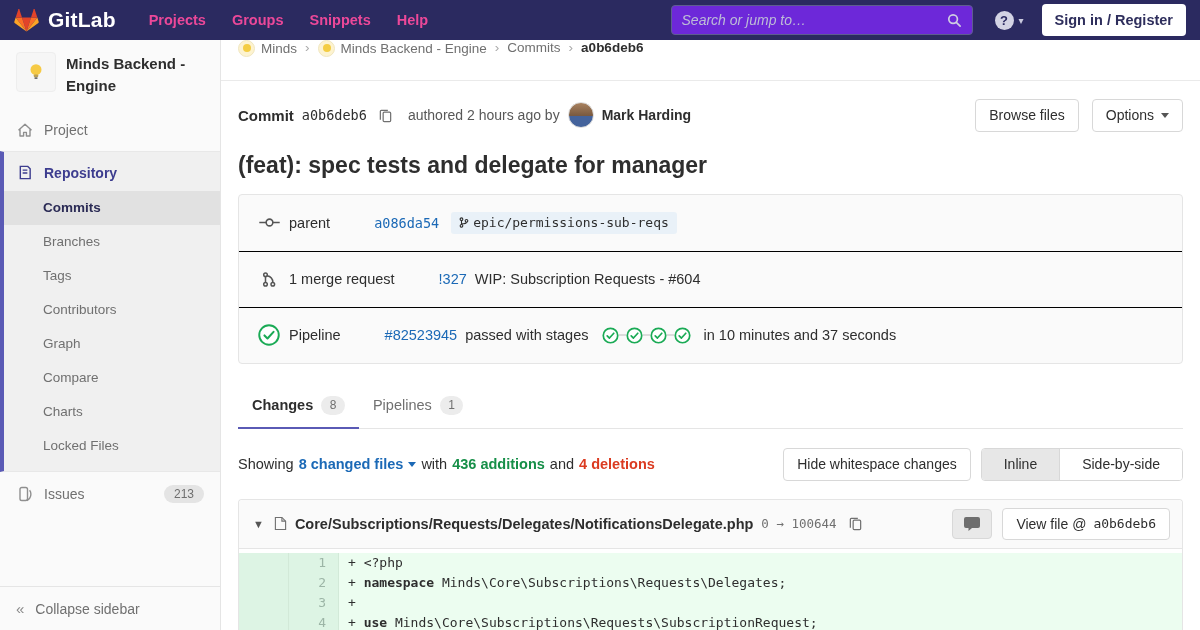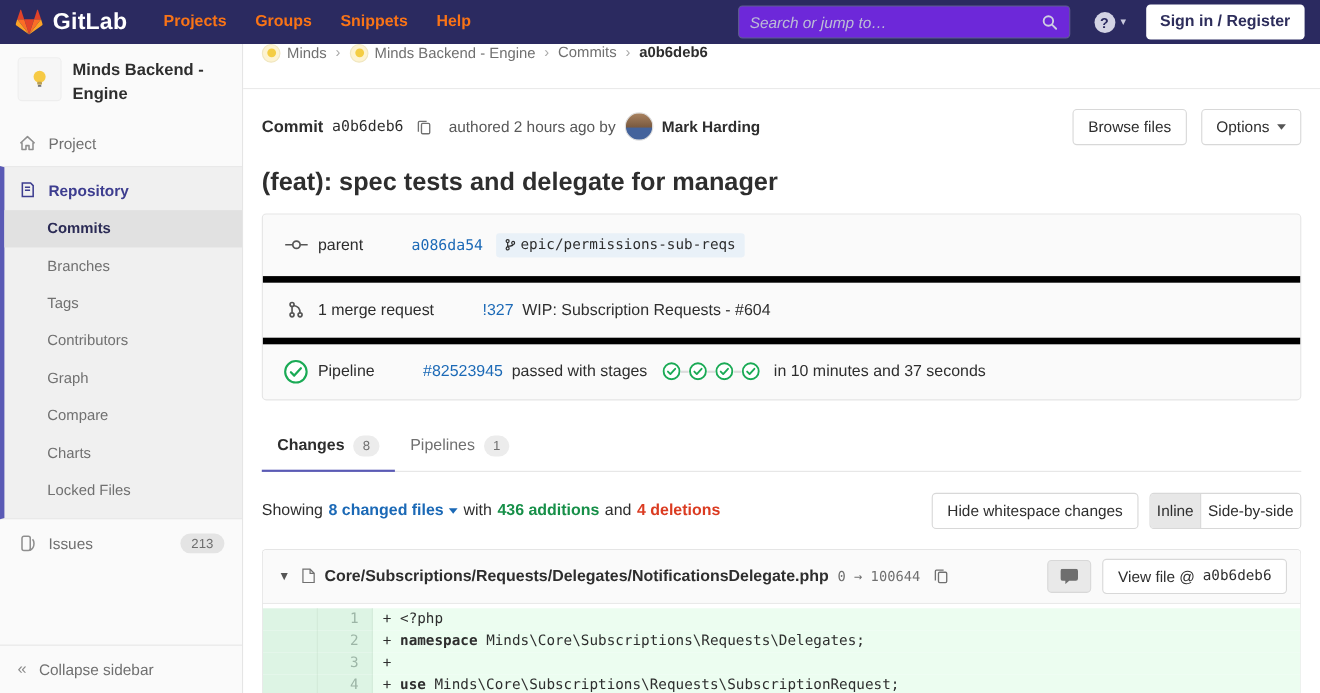--- a/index.html
+++ b/index.html
@@ -9,21 +9,21 @@
     background:#fff; color:#2e2e2e;
     font-family:"Liberation Sans","DejaVu Sans",sans-serif; font-size:14px;
   }
   .mono { font-family:"DejaVu Sans Mono","Liberation Mono",monospace; }
 
   
   .navbar { height:40px; background:#2b2a60; display:flex; align-items:center; padding:0 14px; }
   .brand { display:flex; align-items:center; gap:9px; margin-right:20px; cursor:pointer; }
   .brand-text { color:#fff; font-size:21px; font-weight:bold; letter-spacing:.2px; }
   .nav-links { display:flex; align-items:center; }
-  .nav-link { color:#f97316; font-size:14.5px; font-weight:bold; padding:8px 13px; border-radius:4px; cursor:pointer; }
+  .nav-link { color:#ec4899; font-size:14.5px; font-weight:bold; padding:8px 13px; border-radius:4px; cursor:pointer; }
   .nav-spacer { flex:1; }
   .searchbox { width:302px; height:30px; background:#6d28d9; border:1px solid #5e5d90; border-radius:4px;
     display:flex; align-items:center; padding:0 10px; margin-right:22px; cursor:text;font-style:italic; }
   .search-placeholder { color:#bdbdd6; font-size:14px; flex:1; }
   .help-wrap { display:flex; align-items:center; gap:5px; margin-right:18px; cursor:pointer; }
   .help-circle { width:19px; height:19px; border-radius:50%; background:#d3d3e4; color:#2b2a60;
     font-weight:bold; font-size:13px; display:flex; align-items:center; justify-content:center; }
   .nav-chevron { color:#c9c9de; font-size:10px; }
   .signin { background:#fff; color:#2e2e5c; font-weight:bold; font-size:14.5px; border:0; border-radius:4px;
     padding:8px 13px; cursor:pointer; font-family:inherit; }
@@ -69,21 +69,21 @@
   .author-avatar { width:26px; height:26px; border-radius:50%; flex-shrink:0;
     background:linear-gradient(180deg,#a9825f 0%,#7a5a40 52%,#44639c 56%); border:1px solid #ddd; }
   .author-name { font-weight:bold; }
   .commit-actions { margin-left:auto; display:flex; gap:13px; }
   .btn { background:#fff; border:1px solid #d8d8d8; border-radius:4px; padding:7px 13px; font-size:14px;
     color:#2e2e2e; cursor:pointer; font-family:inherit; display:inline-flex; align-items:center; gap:7px; line-height:1.2; }
   .caret { display:inline-block; width:0; height:0; border-left:4px solid transparent; border-right:4px solid transparent; border-top:5px solid #555; }
   .commit-title { font-size:23px; font-weight:bold; margin:11px 0 15px; color:#2e2e2e; }
 
   .info-box { border:1px solid #e5e5e5; border-radius:4px; background:#fafafa; margin-bottom:19px; }
-  .info-row { display:flex; align-items:center; gap:8px; padding:0 18px; height:56px; font-size:14.5px; border-top:6px solid #000000; }
+  .info-row { display:flex; align-items:center; gap:8px; padding:0 18px; height:56px; font-size:14.5px; border-top:1px solid #000000; }
   .info-row:first-child { border-top:0; }
   .info-row .row-icon { width:24px; display:flex; justify-content:center; flex-shrink:0; }
   .link { color:#1b69b6; cursor:pointer; text-decoration:none;margin-left:36px; }
   .ref-tag { background:#e9f1f8; border-radius:3px; padding:3.5px 8px; font-size:13px; display:inline-flex;
     align-items:center; gap:4px; color:#2e2e2e; cursor:pointer; margin-left:4px; }
   .stages { display:flex; align-items:center; margin:0 5px; }
   .stage { display:flex; align-items:center; cursor:pointer; }
   .stage + .stage::before { content:""; width:7px; height:2px; background:#dcdcdc; display:block; }
 
   .tabs { display:flex; border-bottom:1px solid #e5e5e5; }
@@ -93,21 +93,21 @@
   .badge { background:#ececec; color:#707070; font-size:12px; font-weight:normal; padding:2.5px 8.5px; border-radius:10px; }
 
   .summary-row { display:flex; align-items:center; padding:19px 0 18px; font-size:14.5px; }
   .summary-text { display:flex; align-items:center; gap:5px; flex-wrap:nowrap; }
   .green { color:#168f48; font-weight:bold; }
   .red { color:#db3b21; font-weight:bold; }
   .blue-bold { color:#1b69b6; font-weight:bold; display:inline-flex; align-items:center; gap:5px; cursor:pointer; }
   .caret.blue { border-top-color:#1b69b6; }
   .summary-actions { margin-left:auto; display:flex; gap:10px; }
   .btn-group { display:flex; border:1px solid #d8d8d8; border-radius:4px; overflow:hidden; }
-  .btn-group .seg { border:0; border-radius:0; background:#fff; padding:7px 6px; font-size:14px; color:#2e2e2e; cursor:pointer; font-family:inherit; }
+  .btn-group .seg { border:0; border-radius:0; background:#fff; padding:7px 22px; font-size:14px; color:#2e2e2e; cursor:pointer; font-family:inherit; }
   .btn-group .seg.active { background:#e7e7e7; }
   .btn-group .seg + .seg { border-left:1px solid #d8d8d8; }
 
   .diff-box { border:1px solid #e5e5e5; border-bottom:0; border-radius:4px 4px 0 0; }
   .diff-header { display:flex; align-items:center; gap:8px; padding:8px 12px; background:#fafafa;
     border-bottom:1px solid #e5e5e5; border-radius:4px 4px 0 0; }
   .collapse-caret { color:#555; font-size:11px; cursor:pointer; padding:0 2px; }
   .file-path { font-weight:bold; font-size:14.5px; color:#2e2e2e; }
   .mode { font-size:12.5px; color:#707070; }
   .diff-header-actions { margin-left:auto; display:flex; gap:10px; align-items:center; }

